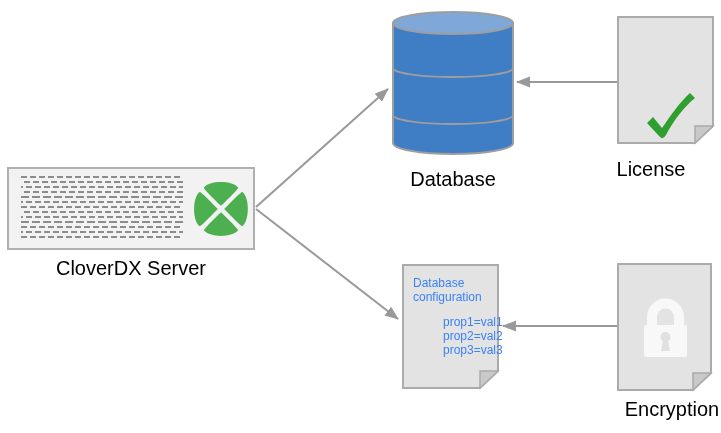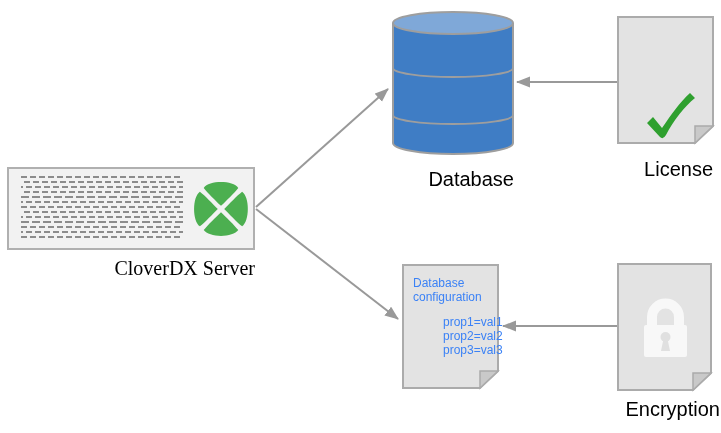--- a/index.html
+++ b/index.html
@@ -3,21 +3,21 @@
 <meta charset="utf-8">
 <style>
   html,body{margin:0;padding:0;background:#ffffff;}
   .canvas{
     position:relative;width:721px;height:433px;background:#ffffff;
     font-family:"Liberation Sans", sans-serif;overflow:hidden;
   }
   .arrow-layer{position:absolute;left:0;top:0;width:721px;height:433px;z-index:1;}
   .node{position:absolute;z-index:2;}
   .node-label{
-    position:absolute;z-index:2;font-size:20px;color:#000;text-align:right;
+    position:absolute;z-index:2;font-size:20px;color:#000;text-align:center;
     line-height:22px;white-space:nowrap;
   }
   
   .server-box{
     left:7px;top:167px;width:244px;height:79px;
     background:#f2f2f2;border:2px solid #b0b0b0;
     display:flex;align-items:center;
   }
   .dash-block{width:162px;margin-left:12px;}
   .dash-row{
@@ -71,39 +71,39 @@
     </div>
     <svg class="clover-wrap" viewBox="0 0 100 100">
       <g fill="#4caf50">
         <path id="petal" d="M50,45 C42,37 29,25 23,17 C31,5 69,5 77,17 C71,25 58,37 50,45 Z"></path>
         <use href="#petal" transform="rotate(90 50 50)"></use>
         <use href="#petal" transform="rotate(180 50 50)"></use>
         <use href="#petal" transform="rotate(270 50 50)"></use>
       </g>
     </svg>
   </div>
-  <div class="node-label" style="left:7px;top:257px;width:248px;font-family:Liberation Serif, serif;">CloverDX Server</div>
+  <div class="node-label" style="left:7px;top:257px;width:248px;">CloverDX Server</div>
 
   <svg class="node" style="left:391px;top:8px;" width="124" height="150" viewBox="0 0 124 150">
     <path d="M2,15 L2,135 A60,11 0 0 0 122,135 L122,15" fill="#3f7dc5" stroke="#9e9e9e" stroke-width="2"></path>
     <rect x="2" y="15" width="120" height="1" fill="#3f7dc5" stroke="none"></rect>
     <path d="M2,60  A60,9 0 0 0 122,60" fill="none" stroke="#9e9e9e" stroke-width="2"></path>
     <path d="M2,107 A60,9 0 0 0 122,107" fill="none" stroke="#9e9e9e" stroke-width="2"></path>
     <ellipse cx="62" cy="15" rx="60" ry="11" fill="#7fa8d8" stroke="#9e9e9e" stroke-width="2"></ellipse>
   </svg>
   <div class="node-label" style="left:392px;top:168px;width:122px;">Database</div>
 
   <svg class="node doc-svg" style="left:617px;top:16px;" width="98" height="129" viewBox="0 0 98 129">
     <path d="M1,1 L96,1 L96,110 L78,127 L1,127 Z" fill="#e3e3e3" stroke="#ababab" stroke-width="2"></path>
     <path d="M78,127 L96,110 L78,110 Z" fill="#c9c9c9" stroke="#ababab" stroke-width="1.5"></path>
     <g transform="translate(26,80)">
       <path d="M4,27 L17,41 Q20,44 23,39 C30,25 42,10 52,2 L47,-3 C37,6 28,19 19,32 L10,21 Z" fill="#2fa02f"></path>
     </g>
   </svg>
-  <div class="node-label" style="left:617px;top:158px;width:96px;">License</div>
+  <div class="node-label" style="left:603px;top:158px;width:96px;">License</div>
 
   <svg class="node doc-svg" style="left:402px;top:264px;" width="98" height="126" viewBox="0 0 98 126">
     <path d="M1,1 L96,1 L96,107 L78,124 L1,124 Z" fill="#e3e3e3" stroke="#ababab" stroke-width="2"></path>
     <path d="M78,124 L96,107 L78,107 Z" fill="#c9c9c9" stroke="#ababab" stroke-width="1.5"></path>
   </svg>
   <div class="doc-text doc-title">Database configuration</div>
   <div class="doc-text doc-props">
     <div>prop1=val1</div>
     <div>prop2=val2</div>
     <div>prop3=val3</div>

